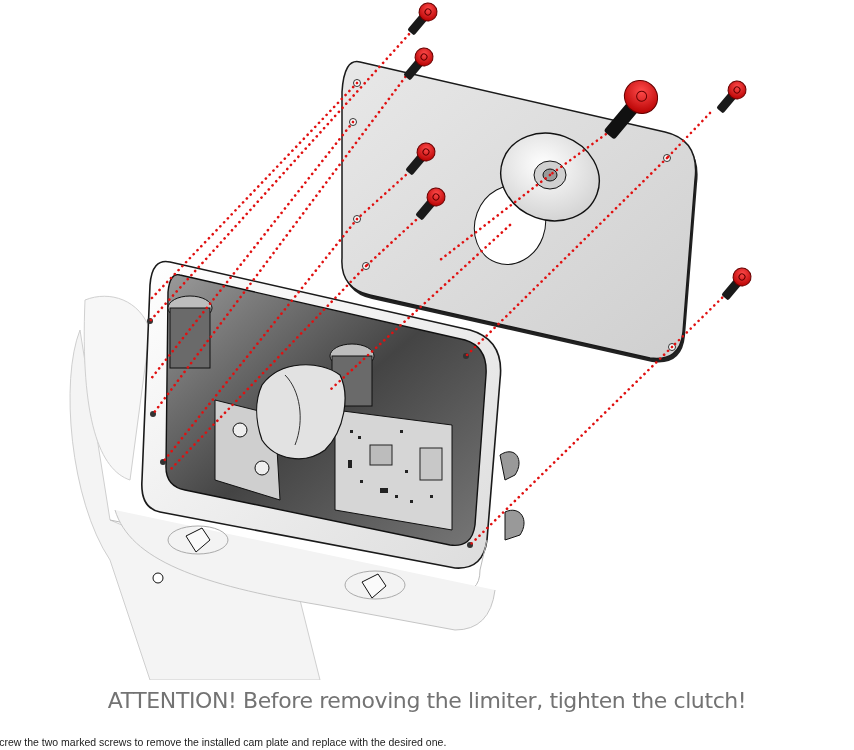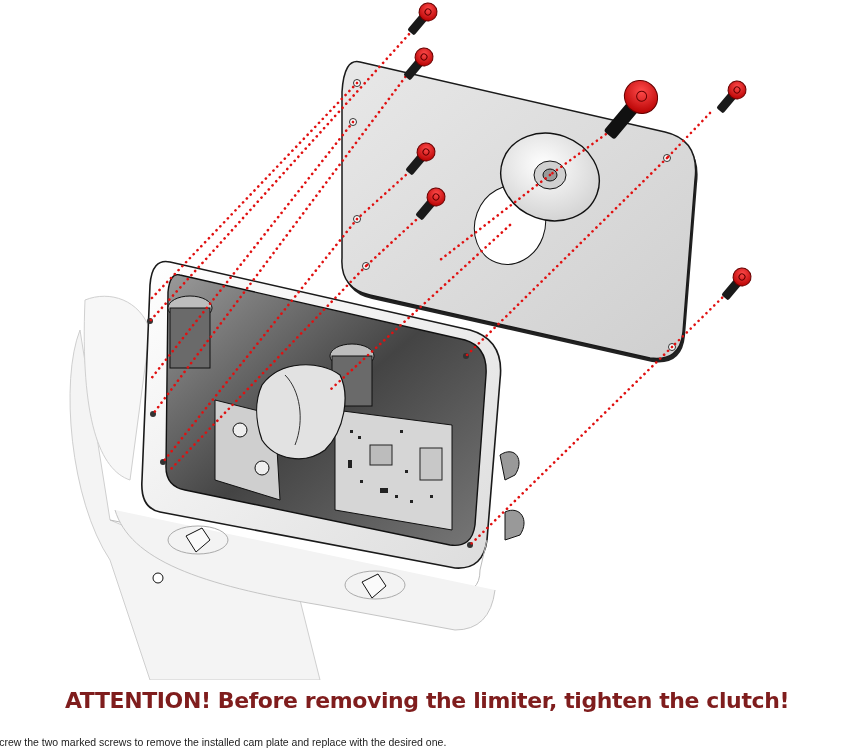--- a/index.html
+++ b/index.html
@@ -1,21 +1,21 @@
 <!DOCTYPE html>
 <html><head>
   <meta charset="utf-8">
   <style>
     html, body { margin: 0; padding: 0; background: #ffffff; }
     body { width: 854px; height: 750px; position: relative; overflow: hidden;
            font-family: "Liberation Sans", "DejaVu Sans", sans-serif; }
     .illustration { position: absolute; left: 0; top: 0; width: 854px; height: 680px; }
     .heading { position: absolute; left: 0; top: 688px; width: 854px; text-align: center;
-               font-family: "DejaVu Sans", sans-serif; font-weight: bold; font-size: 22px;
-               letter-spacing: -0.4px; color: #7f1d1d; margin: 0; }
+               font-family: "DejaVu Sans", sans-serif; font-weight: normal; font-size: 22px;
+               letter-spacing: -0.4px; color: #737373; margin: 0; }
     .instruction { position: absolute; left: -6px; top: 736px; white-space: nowrap;
                    font-family: "Liberation Sans", sans-serif; font-size: 10.5px; color: #222; margin: 0; }
   </style>
 </head>
 <body>
 
 <div class="illustration">
   <svg width="854" height="680" viewBox="0 0 854 680" xmlns="http://www.w3.org/2000/svg">
     <defs>
       <linearGradient id="housingGrad" x1="0" y1="0" x2="1" y2="1">

